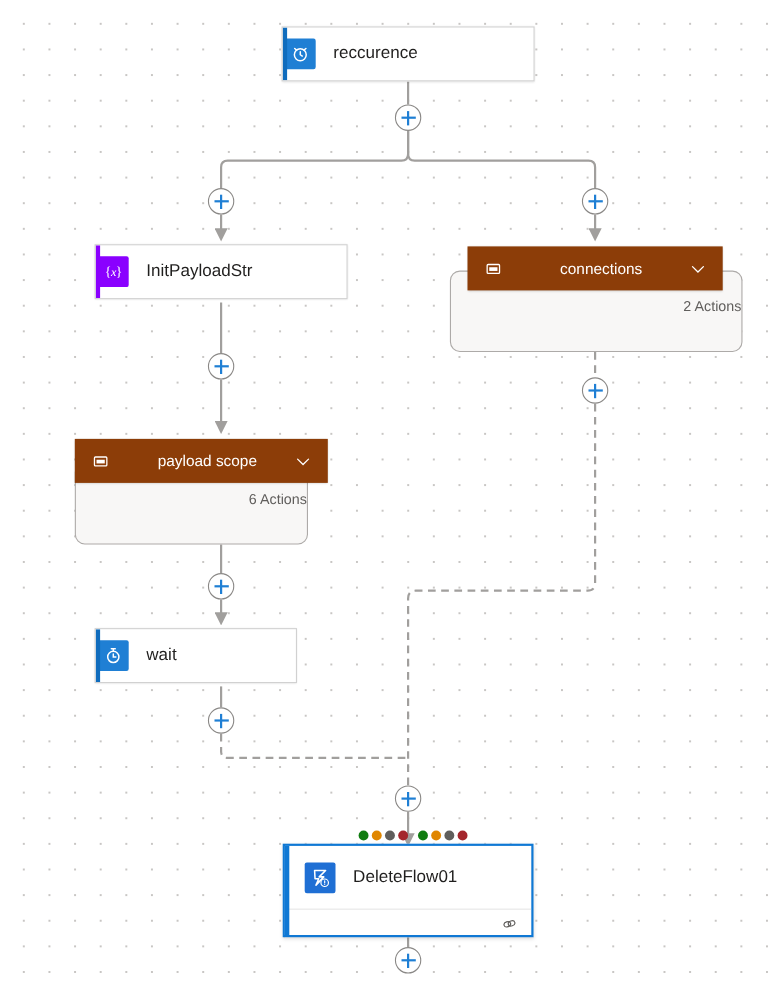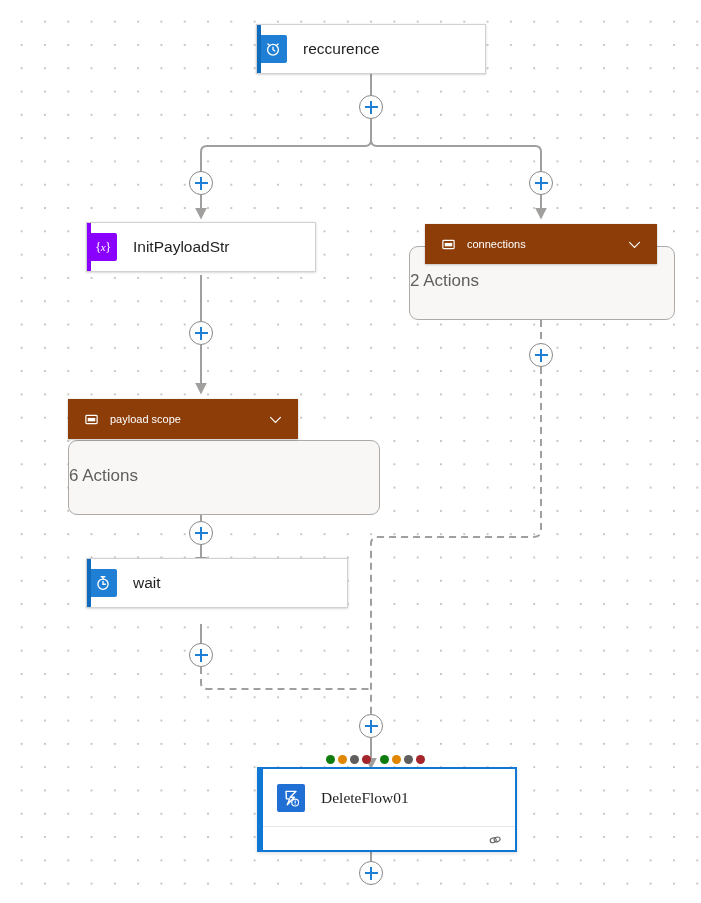--- a/index.html
+++ b/index.html
@@ -103,44 +103,45 @@
   .scope-body {
     position: absolute;
     box-sizing: border-box;
     background: #f8f7f6;
     border: 1px solid #adaaa8;
     border-radius: 9px;
   }
   .scope-count {
     position: absolute;
     width: 100%;
-    text-align: left;
-    font-size: 17px;
+    text-align: right;
+    font-size: 13px;
     color: #605e5c;
   }
   .scope-header {
     position: absolute;
     box-sizing: border-box;
     background: #8c3d08;
     display: flex;
     align-items: center;
     padding: 0 14px 0 16px;
     box-shadow: 0 1px 2px rgba(0,0,0,0.18), 0 0 2px rgba(0,0,0,0.10);
   }
   .scope-header .scope-glyph {
     flex: 0 0 auto;
     display: inline-flex;
     color: #ffffff;
   }
   .scope-title {
     margin-left: 11px;
-    font-size: 11px;
+    font-size: 14px;
     color: #ffffff;
     white-space: nowrap;
     flex: 1 1 auto;
+    text-align: center;
   }
   .chevron {
     flex: 0 0 auto;
     color: #ffffff;
     display: inline-flex;
   }
 
   
   .plus-btn {
     position: absolute;
@@ -262,39 +263,39 @@
       </svg>
     </span>
     <span class="scope-title">connections</span>
     <span class="chevron">
       <svg width="17" height="17" viewBox="0 0 24 24" fill="none" stroke="#ffffff" stroke-width="1.7" stroke-linecap="round">
         <path d="M5 9 L12 16 L19 9"></path>
       </svg>
     </span>
   </div>
 
-  <div class="scope-body" style="left:68px; top:440px; width:312px; height:75px;">
+  <div class="scope-body" style="left:68px; top:420px; width:212px; height:75px;">
     <div class="scope-count" style="top:25px;">6 Actions</div>
   </div>
   <div class="scope-header" style="left:68px; top:399px; width:230px; height:40px;">
     <span class="scope-glyph">
       <svg width="15" height="15" viewBox="0 0 24 24" fill="none" stroke="#ffffff" stroke-width="1.9">
         <rect x="3" y="5.5" width="18" height="13" rx="1.4"></rect>
         <rect x="6" y="9.5" width="12" height="5.4" fill="#ffffff" stroke="none"></rect>
       </svg>
     </span>
     <span class="scope-title">payload scope</span>
     <span class="chevron">
       <svg width="17" height="17" viewBox="0 0 24 24" fill="none" stroke="#ffffff" stroke-width="1.7" stroke-linecap="round">
         <path d="M5 9 L12 16 L19 9"></path>
       </svg>
     </span>
   </div>
 
-  <div class="card" style="left:86px; top:558px; width:262px; height:50px;">
+  <div class="card" style="left:86px; top:571px; width:184px; height:50px;">
     <div class="accent" style="background:#0f6cbd;"></div>
     <div class="card-inner">
       <div class="node-icon" style="background:#1f7fd4;">
         <svg width="18" height="18" viewBox="0 0 24 24" fill="none" stroke="#ffffff" stroke-width="1.8" stroke-linecap="round">
           <circle cx="12" cy="13.6" r="6.8"></circle>
           <path d="M12 10 V13.6 H15.1"></path>
           <path d="M9.6 3.6 H14.4"></path>
           <path d="M12 3.6 V6.8"></path>
         </svg>
       </div>
@@ -306,21 +307,21 @@
     <span class="dot" style="background:#107c10;"></span>
     <span class="dot" style="background:#e08600;"></span>
     <span class="dot" style="background:#605e5c;"></span>
     <span class="dot gap" style="background:#a4262c;"></span>
     <span class="dot" style="background:#107c10;"></span>
     <span class="dot" style="background:#e08600;"></span>
     <span class="dot" style="background:#605e5c;"></span>
     <span class="dot" style="background:#a4262c;"></span>
   </div>
 
-  <div class="card selected" style="left:257px; top:767px; width:260px; height:85px;font-family:Liberation Serif, serif;">
+  <div class="card selected" style="left:257px; top:767px; width:228px; height:85px;">
     <div class="accent" style="background:#0f78d4; width:4px;"></div>
     <div class="row-main">
       <div class="node-icon" style="background:#1f6fd4;">
         <svg width="20" height="20" viewBox="0 0 24 24">
           <path d="M6 4 H18 L11 11 H16 L7.5 20 L10.5 13 H6.5 Z" fill="none" stroke="#ffffff" stroke-width="1.7" stroke-linejoin="round"></path>
           <circle cx="17" cy="17.4" r="4.1" fill="#1f6fd4" stroke="#ffffff" stroke-width="1.3"></circle>
           <path d="M17 15.4 V17.6" stroke="#ffffff" stroke-width="1.3" stroke-linecap="round"></path>
           <circle cx="17" cy="19.3" r="0.65" fill="#ffffff"></circle>
         </svg>
       </div>

